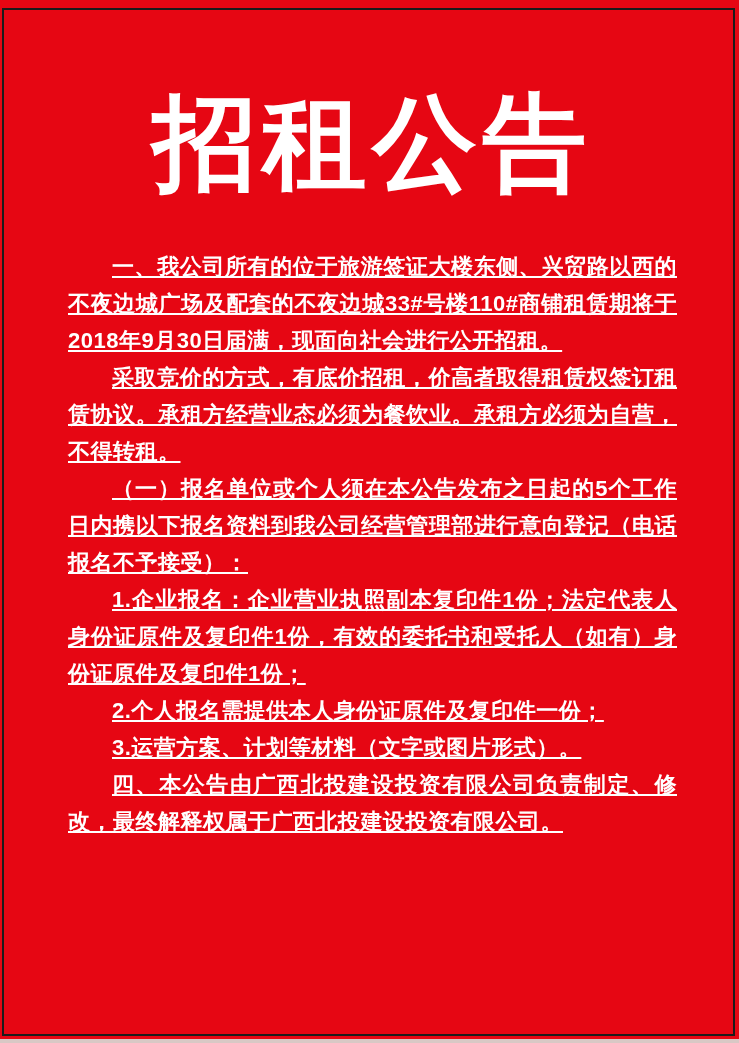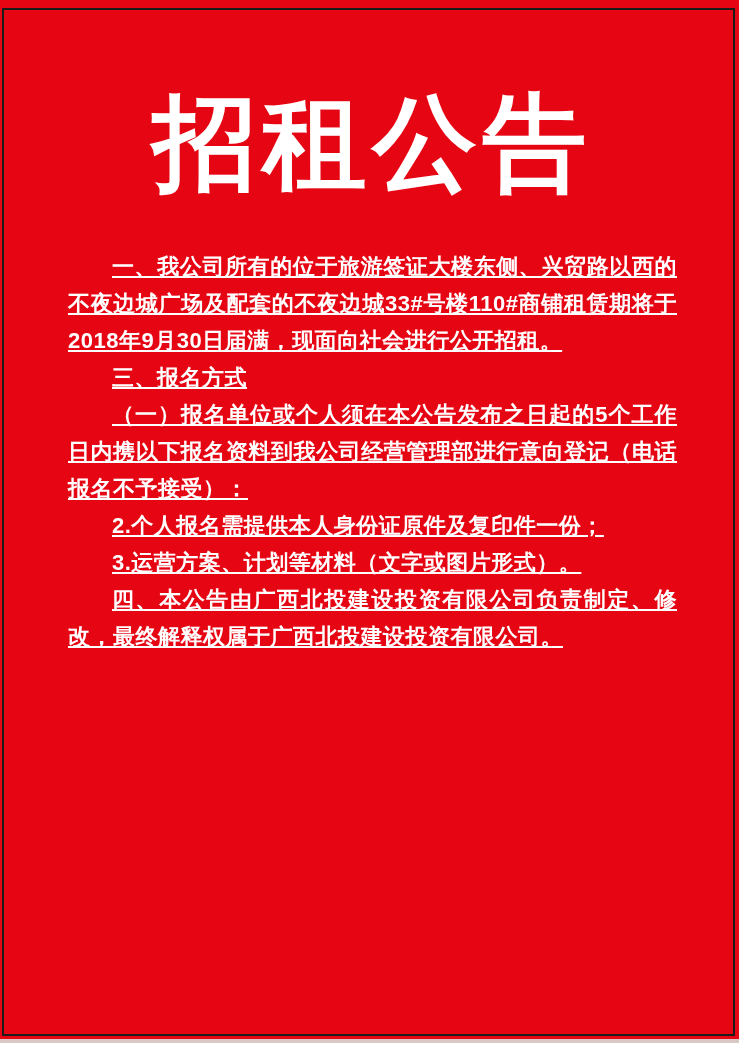--- a/index.html
+++ b/index.html
@@ -67,22 +67,23 @@
 
 <div class="poster">
   <div class="poster-frame"></div>
 
   <div class="content">
 
     <h1 class="title">招租公告</h1>
 
     <div class="body-text">
       <p>一、我公司所有的位于旅游签证大楼东侧、兴贸路以西的不夜边城广场及配套的不夜边城33#号楼110#商铺租赁期将于2018年9月30日届满，现面向社会进行公开招租。</p>
-      <p>三、报名方式</p>
+      <p>采取竞价的方式，有底价招租，价高者取得租赁权签订租赁协议。承租方经营业态必须为餐饮业。承租方必须为自营，不得转租。</p>
       <p>（一）报名单位或个人须在本公告发布之日起的5个工作日内携以下报名资料到我公司经营管理部进行意向登记（电话报名不予接受）：</p>
+      <p>1.企业报名：企业营业执照副本复印件1份；法定代表人身份证原件及复印件1份，有效的委托书和受托人（如有）身份证原件及复印件1份；</p>
       <p>2.个人报名需提供本人身份证原件及复印件一份；</p>
       <p>3.运营方案、计划等材料（文字或图片形式）。</p>
       <p>四、本公告由广西北投建设投资有限公司负责制定、修改，最终解释权属于广西北投建设投资有限公司。</p>
 
     </div>
 
   </div>
 
   <div class="scan-edge"></div>
 </div>

